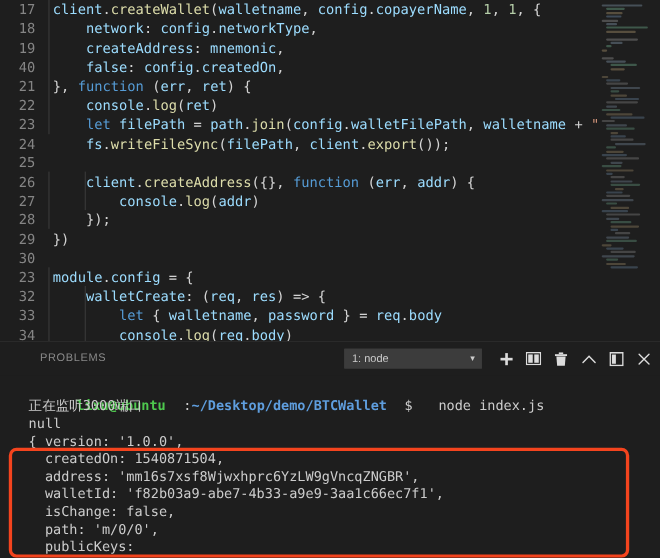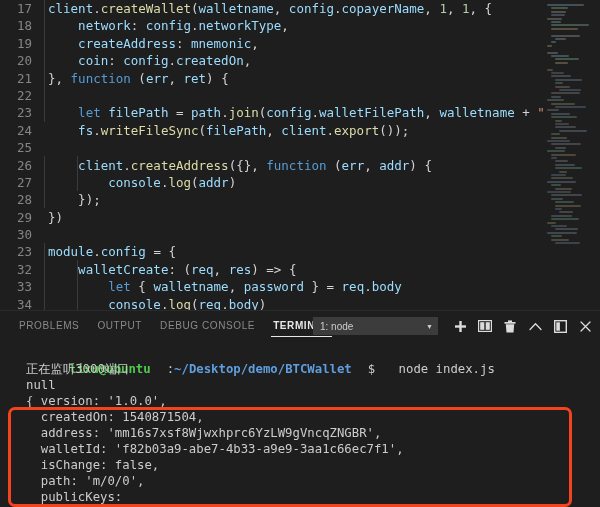--- a/index.html
+++ b/index.html
@@ -57,21 +57,21 @@
   
   #panel {
     position:absolute; left:0; top:310px; width:600px; height:197px;
     background:#1e1e1e; border-top:1px solid #2a2a2a;
   }
   #panel-header {
     position:relative; height:30px; width:600px;
     display:flex; align-items:center;
     background:#1e1e1e;
   }
-  .panel-tabs { display:flex; align-items:center; height:30px; padding-left:10px; }
+  .panel-tabs { display:flex; align-items:center; height:30px; padding-left:10px;flex-direction:column; }
   .panel-tab {
     font-family:"Liberation Sans", sans-serif;
     font-size:10px; letter-spacing:0.6px;
     color:#8a8a8a; padding:0 9px; height:30px; line-height:30px;
     position:relative; text-transform:uppercase; cursor:pointer;
   }
   .panel-tab.active { color:#e7e7e7; font-weight:bold; }
   .panel-tab.active:after {
     content:""; position:absolute; left:7px; right:7px; bottom:4px;
     height:1px; background:#e7e7e7;
@@ -130,23 +130,23 @@
         <div class="gbar" style="left:0px;  top:156px; height:52px;"></div>
         <div class="gbar" style="left:0px;  top:243px; height:67px;"></div>
         <div class="gbar" style="left:33px; top:156px; height:35px;"></div>
         <div class="gbar" style="left:33px; top:260px; height:50px;"></div>
       </div>
 
       <div id="editor-lines">
           <div class="line"><div class="ln">17</div><div class="lcode"><span class="t-var">client</span><span class="t-plain">.</span><span class="t-method">createWallet</span><span class="t-plain">(</span><span class="t-var">walletname</span><span class="t-plain">,</span><span class="t-plain"> </span><span class="t-var">config</span><span class="t-plain">.</span><span class="t-var">copayerName</span><span class="t-plain">,</span><span class="t-plain"> </span><span class="t-num">1</span><span class="t-plain">,</span><span class="t-plain"> </span><span class="t-num">1</span><span class="t-plain">,</span><span class="t-plain"> </span><span class="t-plain">{</span></div></div>
           <div class="line"><div class="ln">18</div><div class="lcode"><span class="t-plain">    </span><span class="t-var">network</span><span class="t-plain">:</span><span class="t-plain"> </span><span class="t-var">config</span><span class="t-plain">.</span><span class="t-var">networkType</span><span class="t-plain">,</span></div></div>
           <div class="line"><div class="ln">19</div><div class="lcode"><span class="t-plain">    </span><span class="t-var">createAddress</span><span class="t-plain">:</span><span class="t-plain"> </span><span class="t-var">mnemonic</span><span class="t-plain">,</span></div></div>
-          <div class="line"><div class="ln">20</div><div class="lcode"><span class="t-plain">    </span><span class="t-var">coin</span><span class="t-plain">:</span><span class="t-plain"> </span><span class="t-var">config</span><span class="t-plain">.</span><span class="t-var">createdOn</span><span class="t-plain">,</span></div></div>
+          <div class="line"><div class="ln">40</div><div class="lcode"><span class="t-plain">    </span><span class="t-var">false</span><span class="t-plain">:</span><span class="t-plain"> </span><span class="t-var">config</span><span class="t-plain">.</span><span class="t-var">createdOn</span><span class="t-plain">,</span></div></div>
           <div class="line"><div class="ln">21</div><div class="lcode"><span class="t-plain">}</span><span class="t-plain">,</span><span class="t-plain"> </span><span class="t-kw">function</span><span class="t-plain"> </span><span class="t-plain">(</span><span class="t-var">err</span><span class="t-plain">,</span><span class="t-plain"> </span><span class="t-var">ret</span><span class="t-plain">)</span><span class="t-plain"> </span><span class="t-plain">{</span></div></div>
-          <div class="line"><div class="ln">22</div></div>
+          <div class="line"><div class="ln">22</div><div class="lcode"><span class="t-plain">    </span><span class="t-var">console</span><span class="t-plain">.</span><span class="t-method">log</span><span class="t-plain">(</span><span class="t-var">ret</span><span class="t-plain">)</span></div></div>
           <div class="line"><div class="ln">23</div><div class="lcode"><span class="t-plain">    </span><span class="t-kw">let</span><span class="t-plain"> </span><span class="t-var">filePath</span><span class="t-plain"> </span><span class="t-plain">=</span><span class="t-plain"> </span><span class="t-var">path</span><span class="t-plain">.</span><span class="t-method">join</span><span class="t-plain">(</span><span class="t-var">config</span><span class="t-plain">.</span><span class="t-var">walletFilePath</span><span class="t-plain">,</span><span class="t-plain"> </span><span class="t-var">walletname</span><span class="t-plain"> </span><span class="t-plain">+</span><span class="t-plain"> </span><span class="t-str">".dat"</span></div></div>
           <div class="line"><div class="ln">24</div><div class="lcode"><span class="t-plain">    </span><span class="t-var">fs</span><span class="t-plain">.</span><span class="t-method">writeFileSync</span><span class="t-plain">(</span><span class="t-var">filePath</span><span class="t-plain">,</span><span class="t-plain"> </span><span class="t-var">client</span><span class="t-plain">.</span><span class="t-method">export</span><span class="t-plain">(</span><span class="t-plain">)</span><span class="t-plain">)</span><span class="t-plain">;</span></div></div>
           <div class="line"><div class="ln">25</div><div class="lcode"></div></div>
           <div class="line"><div class="ln">26</div><div class="lcode"><span class="t-plain">    </span><span class="t-var">client</span><span class="t-plain">.</span><span class="t-method">createAddress</span><span class="t-plain">(</span><span class="t-plain">{</span><span class="t-plain">}</span><span class="t-plain">,</span><span class="t-plain"> </span><span class="t-kw">function</span><span class="t-plain"> </span><span class="t-plain">(</span><span class="t-var">err</span><span class="t-plain">,</span><span class="t-plain"> </span><span class="t-var">addr</span><span class="t-plain">)</span><span class="t-plain"> </span><span class="t-plain">{</span></div></div>
           <div class="line"><div class="ln">27</div><div class="lcode"><span class="t-plain">        </span><span class="t-var">console</span><span class="t-plain">.</span><span class="t-method">log</span><span class="t-plain">(</span><span class="t-var">addr</span><span class="t-plain">)</span></div></div>
           <div class="line"><div class="ln">28</div><div class="lcode"><span class="t-plain">    </span><span class="t-plain">}</span><span class="t-plain">)</span><span class="t-plain">;</span></div></div>
           <div class="line"><div class="ln">29</div><div class="lcode"><span class="t-plain">}</span><span class="t-plain">)</span></div></div>
           <div class="line"><div class="ln">30</div><div class="lcode"></div></div>
           <div class="line"><div class="ln">23</div><div class="lcode"><span class="t-var">module</span><span class="t-plain">.</span><span class="t-var">config</span><span class="t-plain"> </span><span class="t-plain">=</span><span class="t-plain"> </span><span class="t-plain">{</span></div></div>
           <div class="line"><div class="ln">32</div><div class="lcode"><span class="t-plain">    </span><span class="t-var">walletCreate</span><span class="t-plain">:</span><span class="t-plain"> </span><span class="t-plain">(</span><span class="t-var">req</span><span class="t-plain">,</span><span class="t-plain"> </span><span class="t-var">res</span><span class="t-plain">)</span><span class="t-plain"> </span><span class="t-plain">=</span><span class="t-plain">&gt;</span><span class="t-plain"> </span><span class="t-plain">{</span></div></div>

